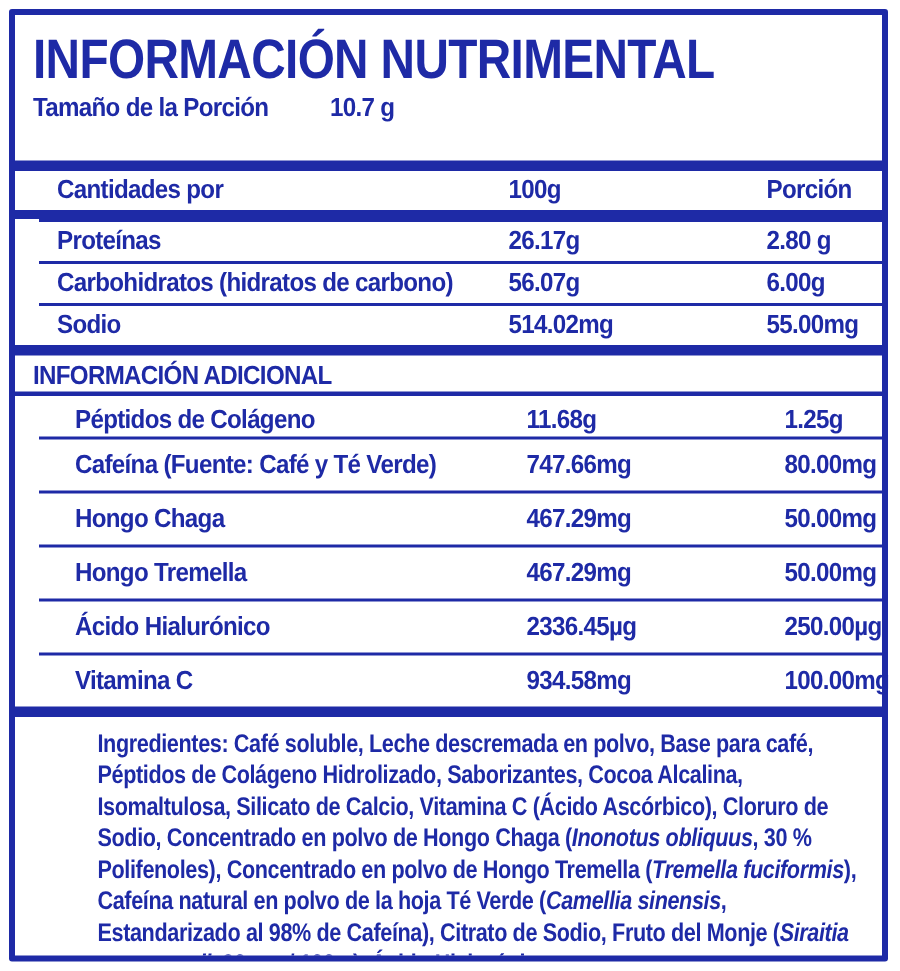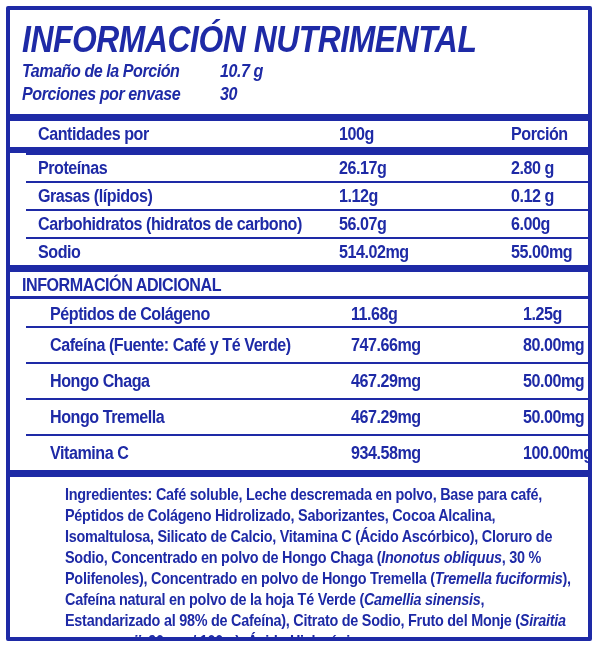--- a/index.html
+++ b/index.html
@@ -12,21 +12,21 @@
     border:4px solid var(--ink); border-radius:2px;
     display:flex; flex-direction:column; background:var(--bg);
   }
 
   
   .t{ display:inline-block; transform:scaleX(.92); transform-origin:0 50%; white-space:nowrap;
       font-size:17.5px; letter-spacing:-0.5px; }
   .t.right{ transform-origin:100% 50%; }
 
   
-  .head{ padding:10px 12px 16px 12px; height:104px;font-style:italic; }
+  .head{ padding:10px 12px 16px 12px; height:104px; }
   .title{ display:inline-block; font-size:37px; letter-spacing:-0.5px; white-space:nowrap;
           transform:scaleX(.86); transform-origin:0 50%; line-height:40px; }
   .serv-row{ display:grid; grid-template-columns:198px auto; height:23px; align-items:center; }
 
   
   .rule{ background:var(--ink); width:100%; flex:0 0 auto; }
   .rule.r6{ height:6px; } .rule.r7{ height:7px; } .rule.r3{ height:3px; }
 
   
   .trow{ display:grid; grid-template-columns:301px 172px 1fr; align-items:center;
@@ -50,45 +50,36 @@
 <body>
 
 <div class="sheet">
 
   <div class="head">
     <span class="title">INFORMACIÓN NUTRIMENTAL</span>
     <div class="serv-row">
       <span class="t">Tamaño de la Porción</span>
       <span class="t">10.7 g</span>
     </div>
-    <div class="serv-row">
-      <span class="t">Porciones por envase</span>
-      <span class="t">30</span>
-    </div>
   </div>
 
   <div class="rule r7"></div>
 
   <div class="trow">
     <span class="t">Cantidades por</span>
     <span class="t">100g</span>
     <span class="t">Porción</span>
   </div>
 
   <div class="rule r6"></div>
 
   <div class="trow sep">
     <span class="t">Proteínas</span>
     <span class="t">26.17g</span>
     <span class="t">2.80 g</span>
-  </div>
-  <div class="trow sep">
-    <span class="t">Grasas (lípidos)</span>
-    <span class="t">1.12g</span>
-    <span class="t">0.12 g</span>
   </div>
   <div class="trow sep">
     <span class="t">Carbohidratos (hidratos de carbono)</span>
     <span class="t">56.07g</span>
     <span class="t">6.00g</span>
   </div>
   <div class="trow sep">
     <span class="t">Sodio</span>
     <span class="t">514.02mg</span>
     <span class="t">55.00mg</span>
@@ -115,20 +106,25 @@
     <span class="t">Hongo Chaga</span>
     <span class="t">467.29mg</span>
     <span class="t">50.00mg</span>
   </div>
   <div class="trow addl sep">
     <span class="t">Hongo Tremella</span>
     <span class="t">467.29mg</span>
     <span class="t">50.00mg</span>
   </div>
   <div class="trow addl sep">
+    <span class="t">Ácido Hialurónico</span>
+    <span class="t">2336.45µg</span>
+    <span class="t">250.00µg</span>
+  </div>
+  <div class="trow addl sep">
     <span class="t">Vitamina C</span>
     <span class="t">934.58mg</span>
     <span class="t">100.00mg</span>
   </div>
 
   <div class="rule r7"></div>
 
   <div class="ing-wrap">
     <p class="ing"><span>Ingredientes: Café soluble, Leche descremada en polvo, Base para café, Péptidos de Colágeno Hidrolizado, Saborizantes, Cocoa Alcalina, Isomaltulosa, Silicato de Calcio, Vitamina C (Ácido Ascórbico), Cloruro de Sodio, Concentrado en polvo de Hongo Chaga (</span><span class="it">Inonotus obliquus</span><span>, 30 % Polifenoles), Concentrado en polvo de Hongo Tremella (</span><span class="it">Tremella fuciformis</span><span>), Cafeína natural en polvo de la hoja Té Verde (</span><span class="it">Camellia sinensis</span><span>, Estandarizado al 98% de Cafeína), Citrato de Sodio, Fruto del Monje (</span><span class="it">Siraitia grosvenorii</span><span>, 90 mg / 100 g), Ácido Hialurónico.</span></p>
   </div>

